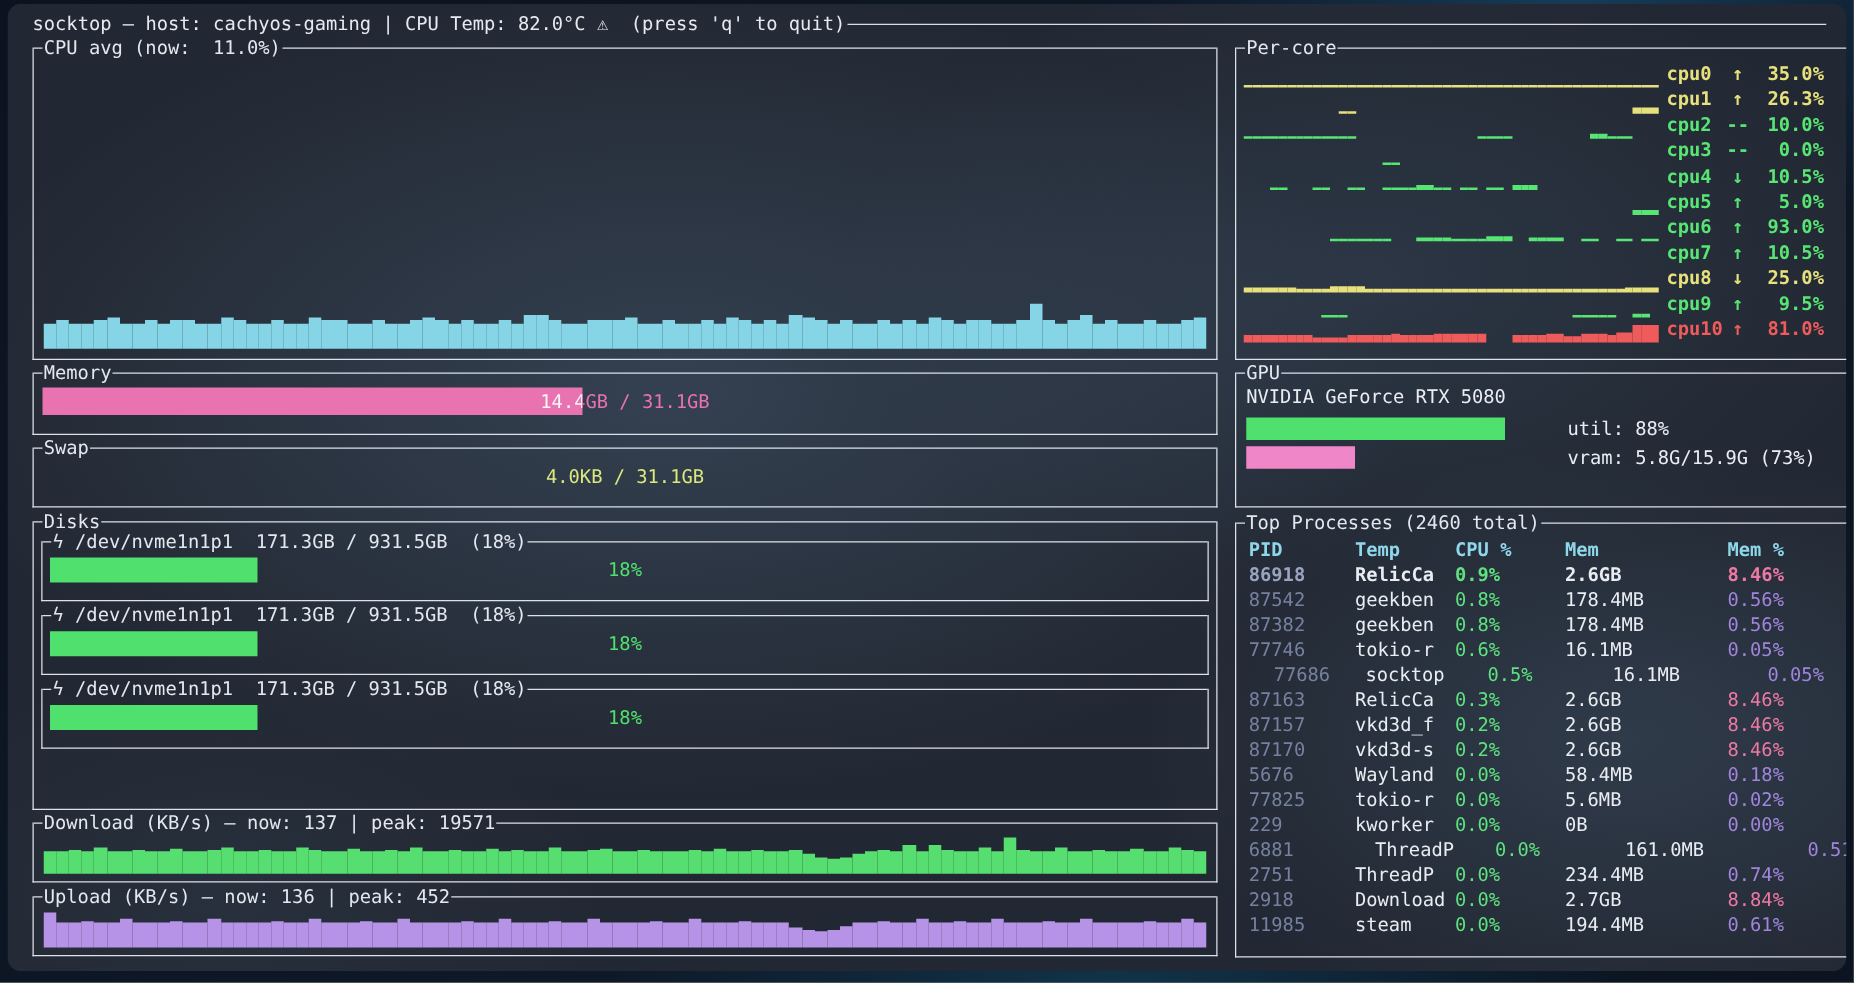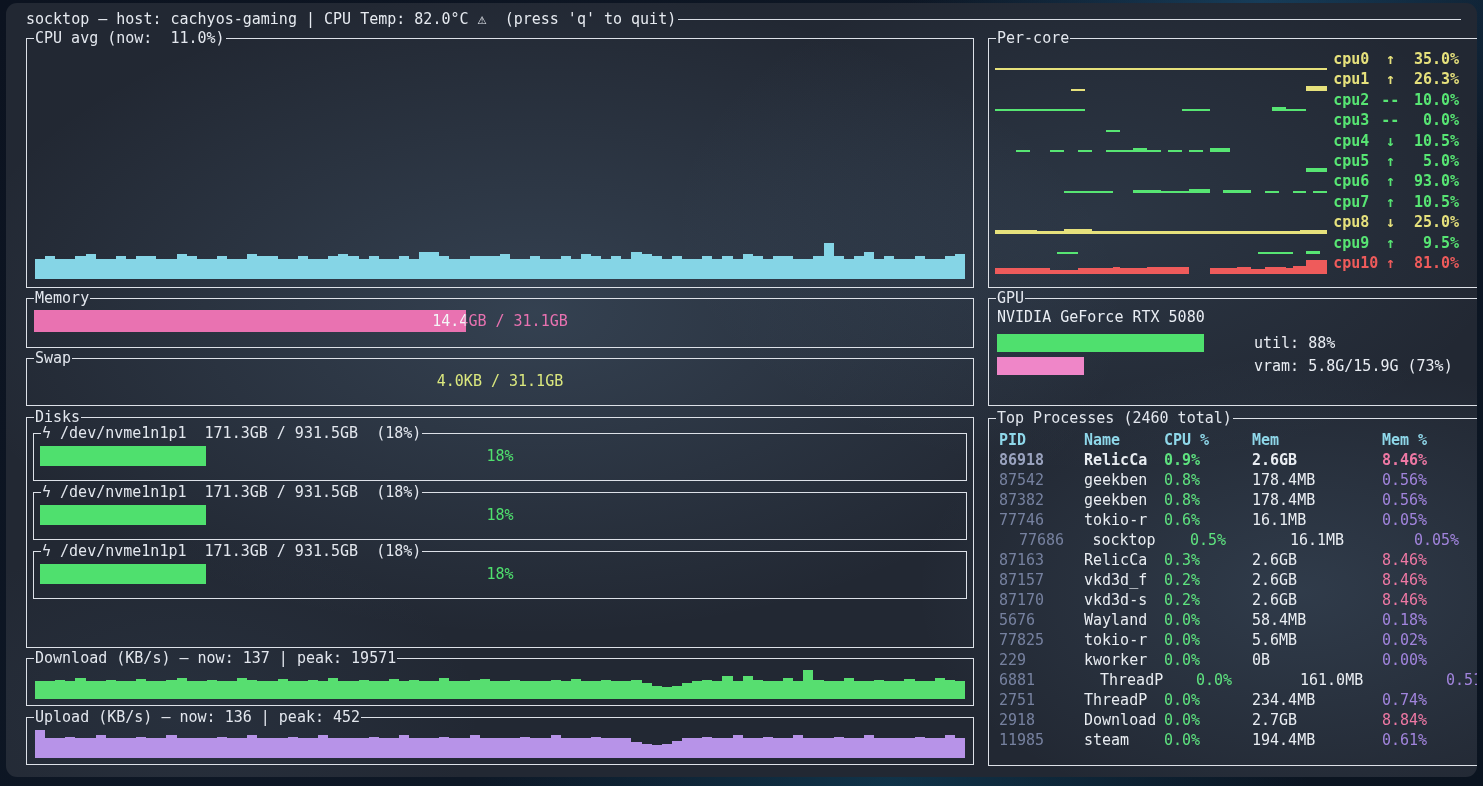--- a/index.html
+++ b/index.html
@@ -1153,21 +1153,21 @@
       </div>
 
       <div class="panel p-procs" data-interactable="false">
         <div class="ptop">
             <span class="seg"></span>
             <span class="ptitle" data-interactable="false">Top Processes (2460 total)</span>
             <span class="segline"></span>
           </div>
         <div class="proc-grid proc-head" data-interactable="false">
           <span data-interactable="false">PID</span>
-          <span data-interactable="false">Name</span>
+          <span data-interactable="false">Temp</span>
           <span data-interactable="false">CPU %</span>
           <span data-interactable="false">Mem</span>
           <span data-interactable="false">Mem %</span>
         </div>
         <div>
 
             <div class="proc-grid" data-interactable="true" style="font-weight: 700;">
               <span data-interactable="false" style="color: rgb(154, 163, 191);">86918</span>
               <span data-interactable="false" style="color: rgb(233, 237, 242);">RelicCa</span>
               <span data-interactable="false" style="color: rgb(94, 226, 127);">0.9%</span>

